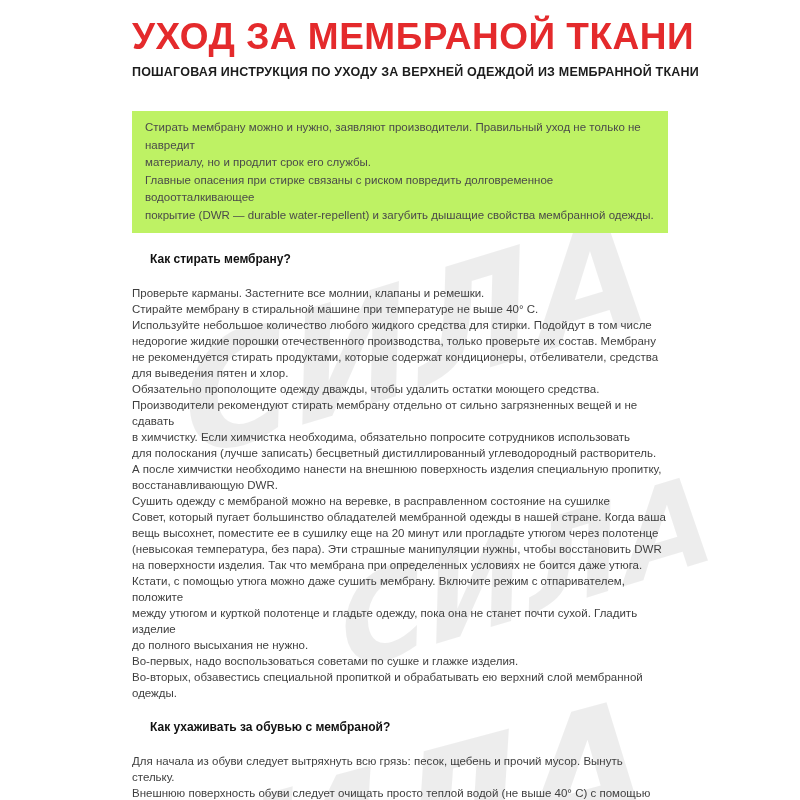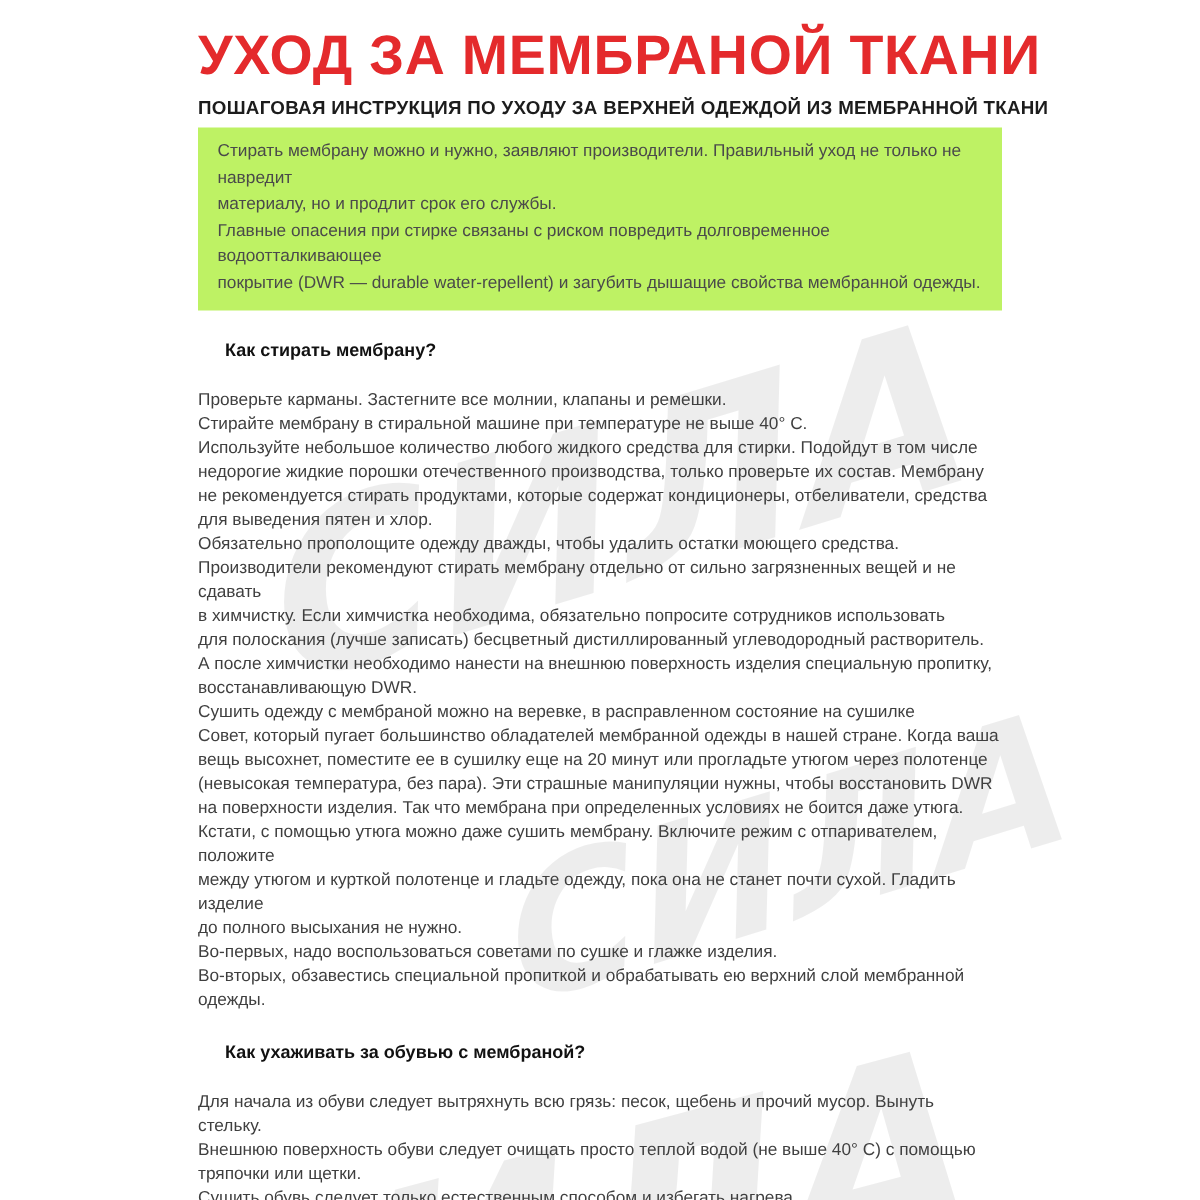--- a/index.html
+++ b/index.html
@@ -52,21 +52,21 @@
     letter-spacing: 0.5px;
     line-height: 1.0;
     margin: 0 0 10px 0;
     white-space: nowrap;
   }
   .subtitle {
     color: #1c1c1c;
     font-size: 12.5px;
     font-weight: bold;
     letter-spacing: 0.2px;
-    margin: 0 0 6px 0;
+    margin: 0 0 32px 0;
     white-space: nowrap;
   }
   .intro-box {
     background: #bef264;
     color: #4a4a4a;
     font-size: 11.5px;
     line-height: 17.5px;
     padding: 8px 13px 9px 13px;
     margin-bottom: 13px;
     white-space: pre-line;

